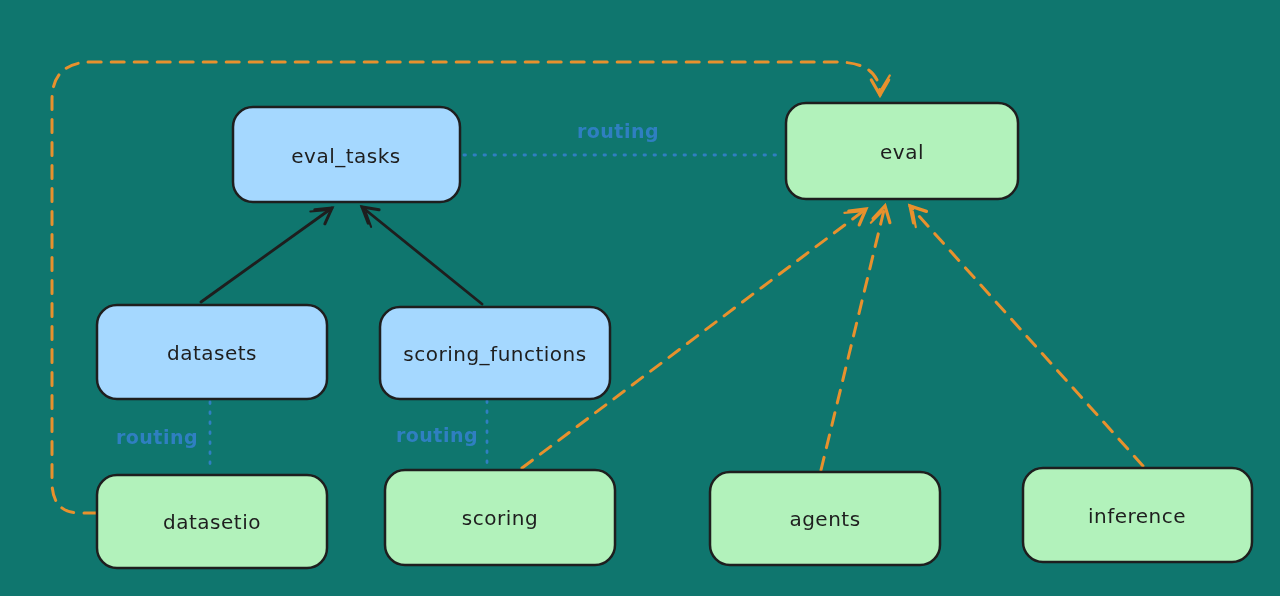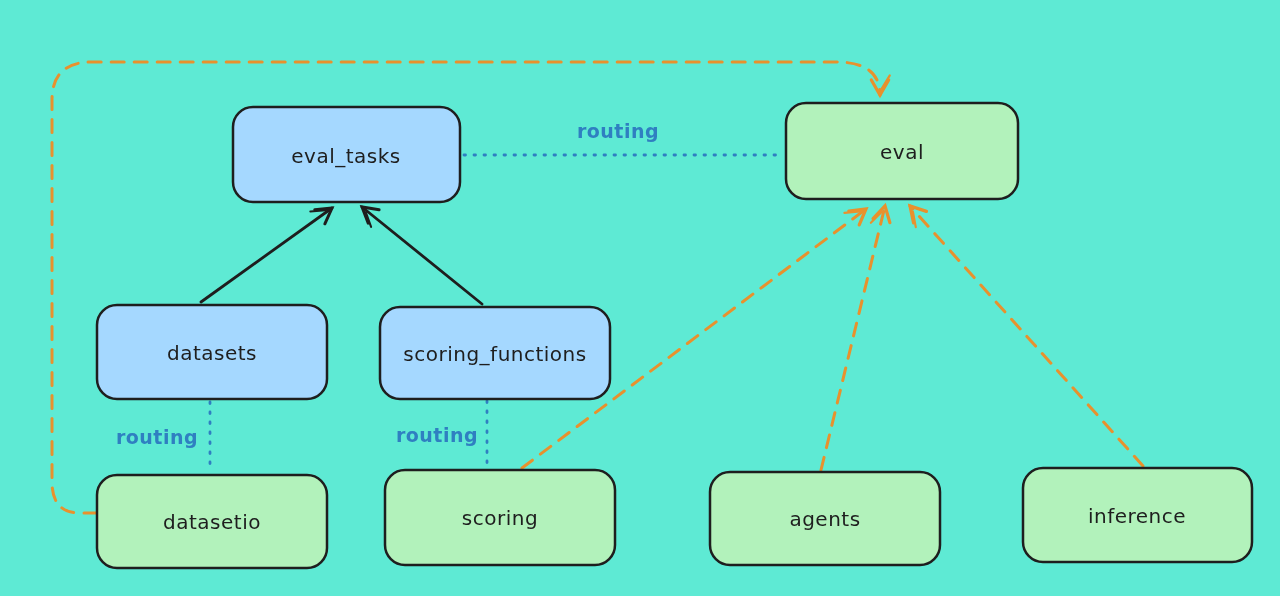--- a/index.html
+++ b/index.html
@@ -1,20 +1,20 @@
 <!DOCTYPE html>
 <html><head>
 <meta charset="utf-8">
 <style>
   html, body { margin: 0; padding: 0; background: #ffffff; }
   .canvas {
     position: relative;
     width: 1280px;
     height: 596px;
-    background: #5eead4;
+    background: #0f766e;
     overflow: hidden;
     font-family: "DejaVu Sans", "Liberation Sans", sans-serif;
     text-align: center;
   }
   svg { display: block; }
   .node-box {
     stroke: #1e1e1e;
     stroke-width: 2.5;
     stroke-linejoin: round;
   }

